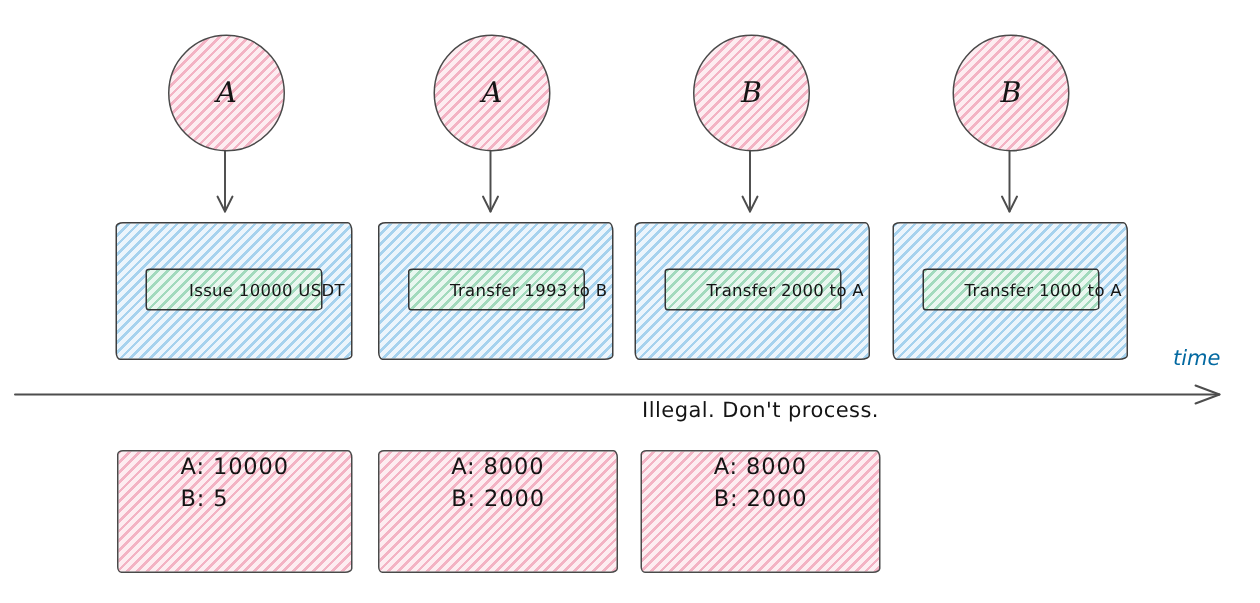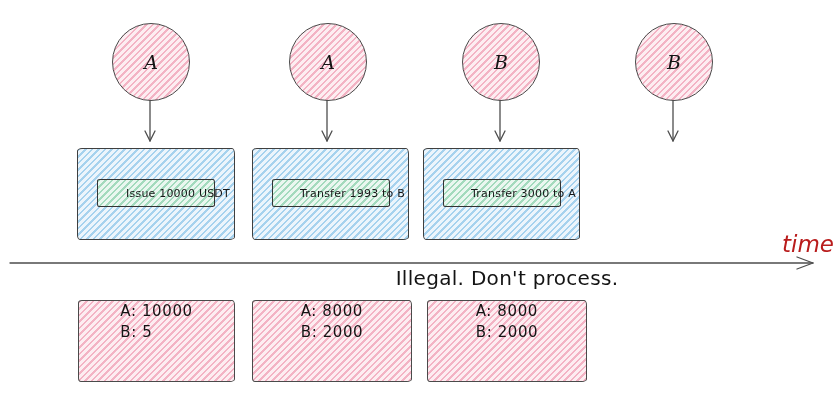--- a/index.html
+++ b/index.html
@@ -88,31 +88,31 @@
     font-size: 15px;
     line-height: 21px;
     letter-spacing: 0.6px;
     color: #141414;
   }
 
   .annotation {
     top: 266px;
     left: 507px;
     transform: translateX(-50%);
-    font-size: 20px;
+    font-size: 14px;
     letter-spacing: 0.3px;
     white-space: nowrap;
     color: #141414;
   }
   .time-label {
     top: 231px;
     left: 782px;
-    font-size: 23px;
+    font-size: 14px;
     font-style: italic;
-    color: #b91c1c;
+    color: #0369a1;
     text-align: center;
   }
 
   svg.arrow-layer {
     position: absolute;
     inset: 0;
     width: 840px;
     height: 402px;
     pointer-events: none;
   }
@@ -175,30 +175,35 @@
       <div>A: 8000</div>
       <div>B: 2000</div>
     </div>
   </div>
 
   <div class="abs actor-circle hatch-pink" style="left:462px">
     <span>B</span>
   </div>
   <div class="abs event-box hatch-blue" style="left:423px;width:155px">
     <div class="action-box hatch-green">
-      <span class="action-label">Transfer 3000 to A</span>
+      <span class="action-label">Transfer 2000 to A</span>
     </div>
   </div>
   <div class="abs balance-box hatch-pink" style="left:427px;width:158px">
     <div class="balance-lines">
       <div>A: 8000</div>
       <div>B: 2000</div>
     </div>
   </div>
 
   <div class="abs actor-circle hatch-pink" style="left:635px">
     <span>B</span>
   </div>
+  <div class="abs event-box hatch-blue" style="left:595px;width:155px">
+    <div class="action-box hatch-green">
+      <span class="action-label">Transfer 1000 to A</span>
+    </div>
+  </div>
 
   <div class="abs annotation">Illegal. Don't process.</div>
   <div class="abs time-label">time</div>
 
 </div>
 
 </body></html>

